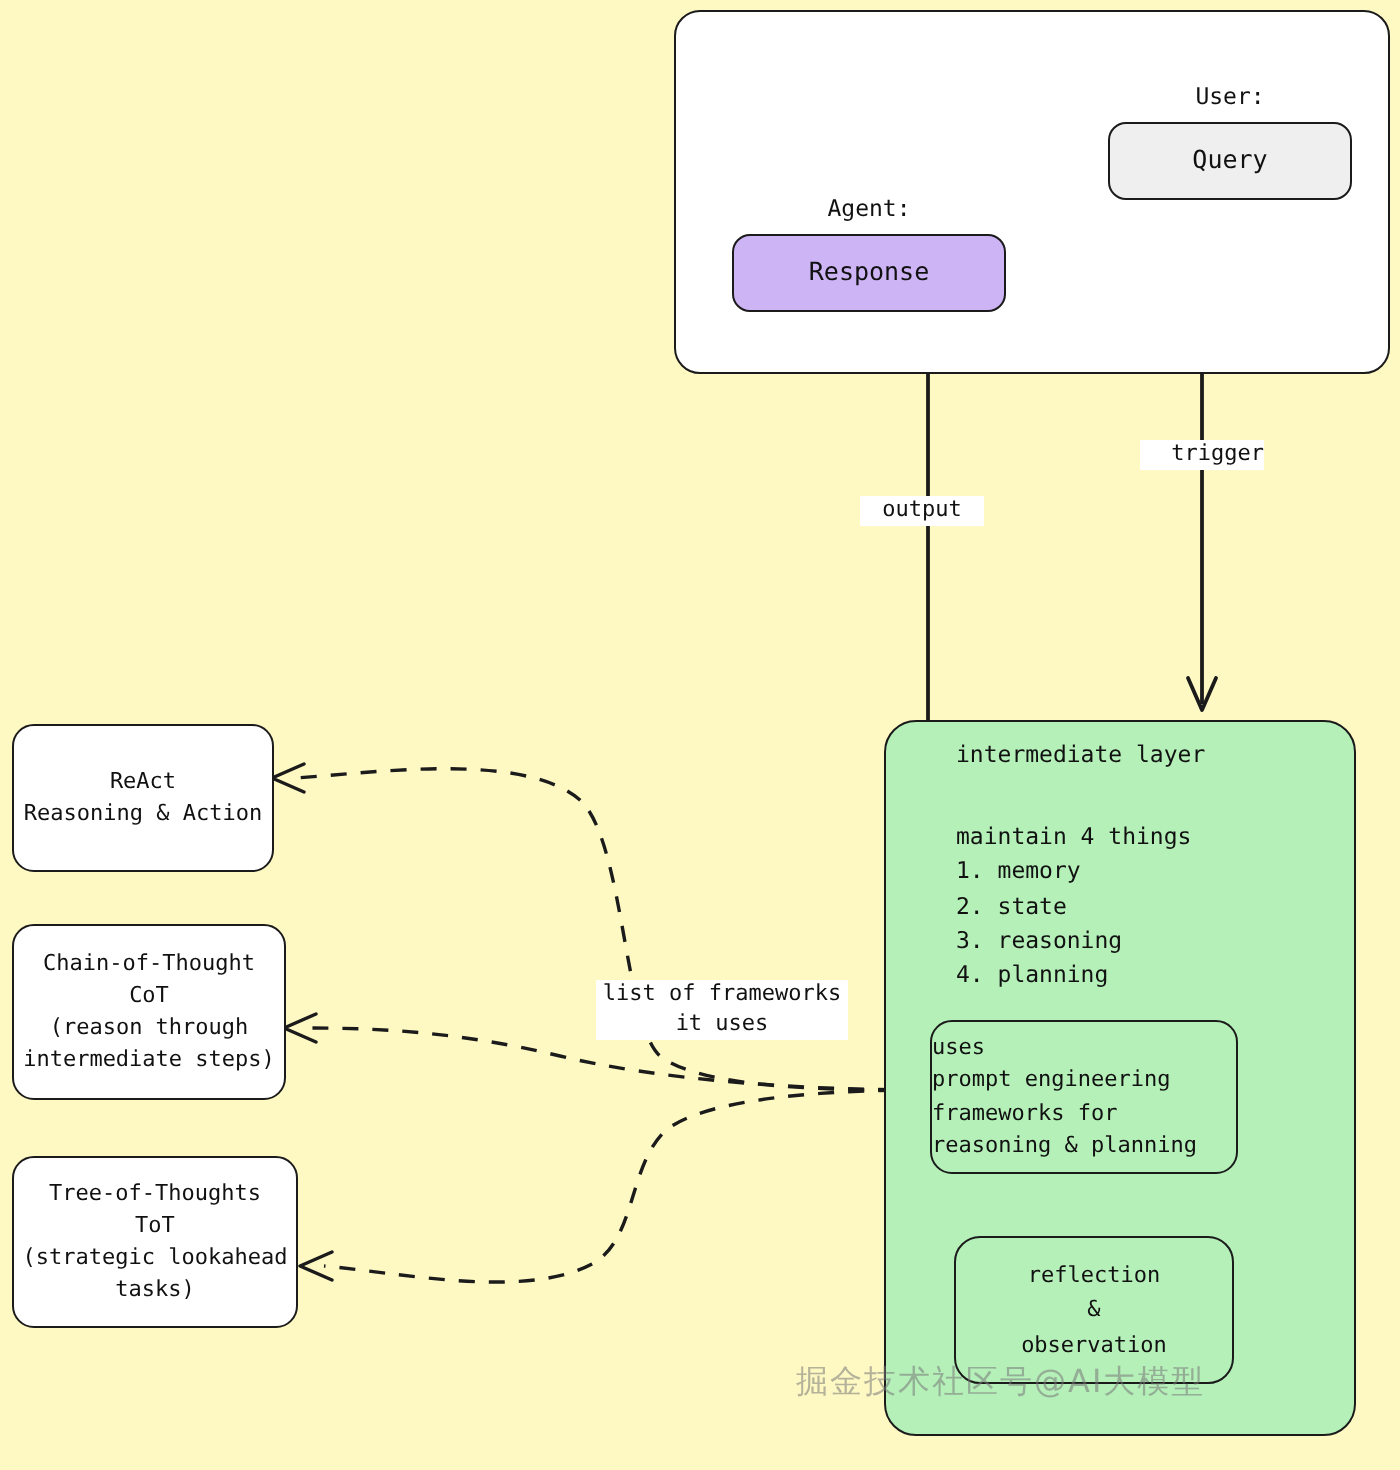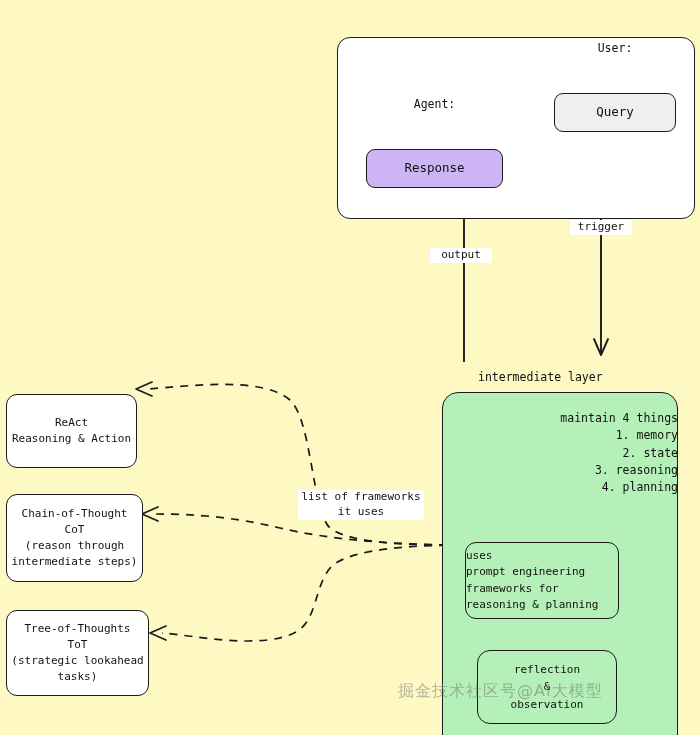--- a/index.html
+++ b/index.html
@@ -28,21 +28,20 @@
     box-sizing: border-box;
     border: 1.8px solid #1b1b1b;
     display: flex;
     align-items: center;
     justify-content: center;
     text-align: center;
     font-family: "DejaVu Sans Mono", monospace;
     color: #111111;
     line-height: 1.45;
     white-space: pre;
-    margin-top: 32px;
   }
   .caption {
     position: absolute;
     font-family: "DejaVu Sans Mono", monospace;
     color: #111111;
     white-space: pre;
     text-align: center;
   }
   .edge-label {
     position: absolute;
@@ -91,21 +90,21 @@
     display: block;
   }
   #orchestration-title {
     left: 478px; top: 370px; width: 200px;
     font-size: 11.5px;
     text-align: left;
   }
   #maintain-block {
     left: 478px; top: 410px; width: 200px;
     font-size: 11.5px;
-    text-align: right;
+    text-align: left;
     line-height: 1.5;
   }
   #uses-node {
     left: 465px; top: 510px; width: 154px; height: 77px;
     border-radius: 11px;
     background: #b5f0b9;
     justify-content: flex-start;
     font-size: 11px;
     line-height: 1.5;
     text-align: left;
@@ -131,21 +130,21 @@
     font-size: 11px;
   }
   #tot-node {
     left: 6px; top: 578px; width: 143px; height: 86px;
     border-radius: 11px;
     background: #ffffff;
     font-size: 11px;
   }
   
   #label-output { left: 430px; top: 248px; width: 62px; font-size: 11px; }
-  #label-trigger { left: 570px; top: 220px; width: 62px; font-size: 11px; }
+  #label-trigger { left: 570px; top: 220px; width: 62px; font-size: 11px; text-align: right; }
   #label-frameworks { left: 298px; top: 490px; width: 126px; font-size: 11px; }
   
   #watermark {
     position: absolute;
     left: 398px; top: 681px;
     font-family: "DejaVu Sans", sans-serif;
     font-size: 16px;
     color: rgba(120,120,120,0.55);
     white-space: nowrap;
     letter-spacing: 1px;

